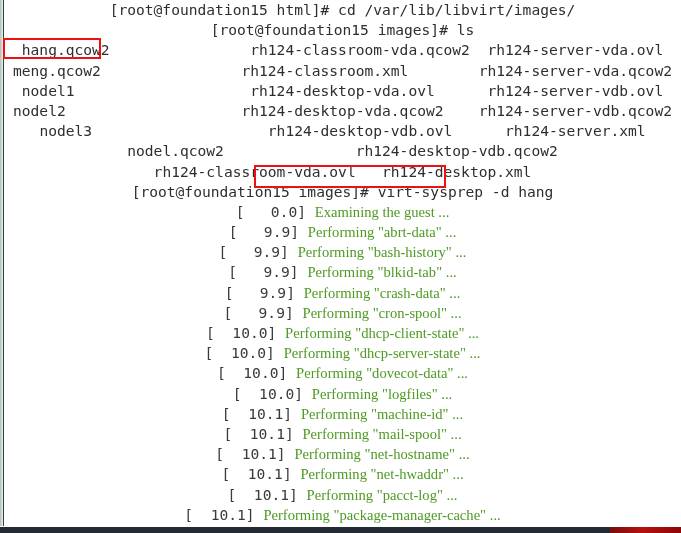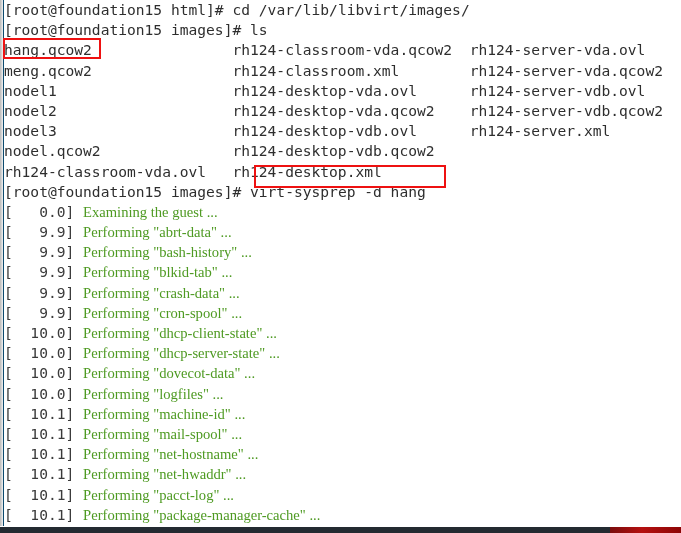--- a/index.html
+++ b/index.html
@@ -5,23 +5,24 @@
 <style>
   html, body {
     margin: 0;
     padding: 0;
     background: #ffffff;
   }
   #screen {
     position: relative;
     width: 681px;
     height: 533px;
-    background: #0c4a6e;
+    background: #14532d;
     overflow: hidden;
     font-family: "DejaVu Sans Mono", "Liberation Mono", monospace;
+    text-align: center;
   }
   
   .edge-left {
     position: absolute;
     left: 0; top: 0;
     width: 3px; height: 527px;
     background: linear-gradient(to right, #b9b9b9 0, #dcdcdc 2px, #f2f2f2 3px);
   }
   .edge-right {
     position: absolute;

